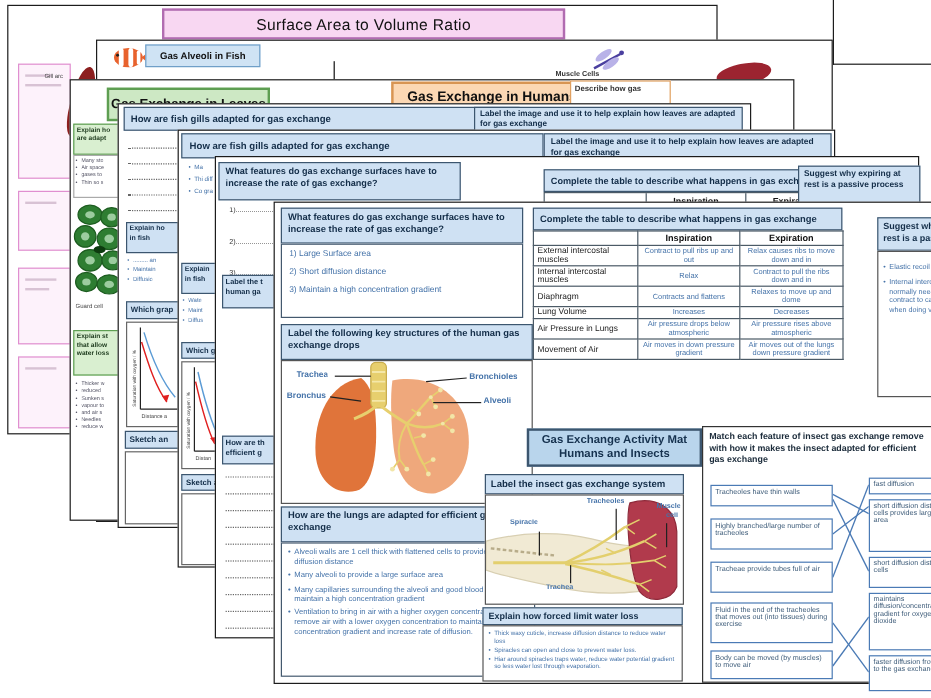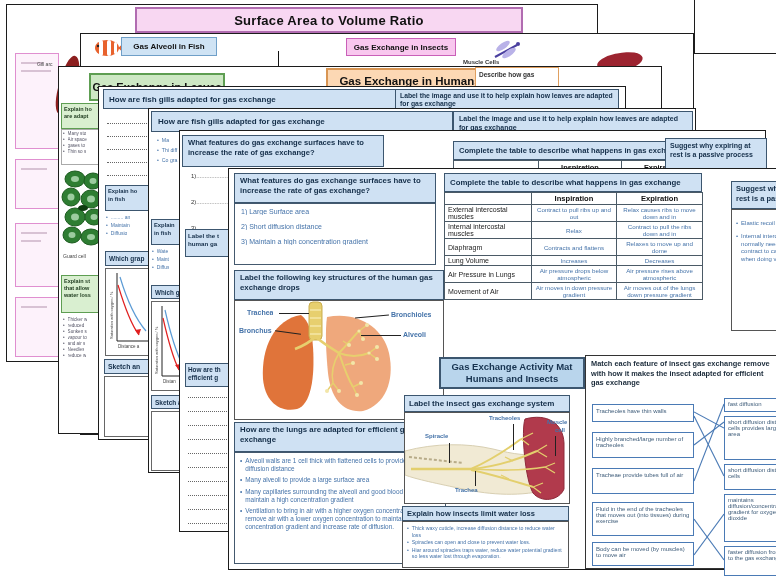--- a/index.html
+++ b/index.html
@@ -22,22 +22,22 @@
   .gx td,.gx th{border:1px solid #4b5a66;padding:1px 3px;vertical-align:middle;overflow:hidden}
   .gx th{font-size:7.6px;color:#111}
   .rl{font-size:7px;color:#222;text-align:left}
   .rc{font-size:6.2px;text-align:center}
   .lbl{font-weight:700}
 </style>
 </head>
 <body>
 
 <div class="s sheet" style="left:6px;top:4px;width:592px;height:358px;">
-  <div class="s" style="left:128px;top:2px;width:388px;height:26px;background:#f8d7f2;border:2px solid #b16cb1;
-              display:flex;align-items:center;justify-content:center;font-weight:700;font-size:13px;letter-spacing:.3px;">
+  <div class="s" style="left:128px;top:2px;width:336px;height:26px;background:#f8d7f2;border:2px solid #b16cb1;
+              display:flex;align-items:center;justify-content:center;font-weight:400;font-size:13px;letter-spacing:.3px;">
     <span>Surface Area to Volume Ratio</span>
   </div>
   <div class="s pk" style="left:8px;top:48px;width:44px;height:96px;">
     <div class="s" style="left:5px;top:8px;width:22px;height:2px;background:#d8c2d4;"></div>
     <div class="s" style="left:5px;top:16px;width:30px;height:2px;background:#d8c2d4;"></div>
   </div>
   <div class="s pk" style="left:8px;top:154px;width:44px;height:50px;">
     <div class="s" style="left:5px;top:8px;width:26px;height:2px;background:#d8c2d4;"></div>
   </div>
   <div class="s pk" style="left:8px;top:218px;width:44px;height:64px;">
@@ -60,24 +60,20 @@
     <rect x="6" y="4" width="4" height="16" rx="2" fill="#fff"></rect>
     <rect x="14" y="4" width="4" height="16" rx="2" fill="#fff"></rect>
     <rect x="21" y="6" width="3" height="12" rx="1.5" fill="#fff"></rect>
     <circle cx="5" cy="10" r="1.2" fill="#222"></circle>
   </svg>
   <div class="s nw" style="left:40px;top:3px;width:96px;height:19px;background:#cfe3f4;border:1.5px solid #6f9fc8;
               display:flex;align-items:center;justify-content:center;font-weight:700;font-size:8px;">
     <span>Gas Alveoli in Fish</span>
   </div>
   <div class="s ln" style="left:197px;top:17px;width:1px;height:46px;"></div>
-  <div class="s nw" style="left:265px;top:4px;width:110px;height:18px;background:#f8c7ee;border:1.5px solid #c95fb8;
-              display:flex;align-items:center;justify-content:center;font-weight:700;font-size:8px;">
-    <span>Gas Exchange in Insects</span>
-  </div>
   <svg class="s" style="left:408px;top:3px;" width="34" height="26" viewBox="0 0 34 26">
     <line x1="6" y1="20" x2="28" y2="8" stroke="#4a3f9f" stroke-width="2"></line>
     <ellipse cx="14" cy="9" rx="8" ry="3" fill="#b9b2e8" transform="rotate(-35 14 9)"></ellipse>
     <ellipse cx="20" cy="16" rx="8" ry="3" fill="#b9b2e8" transform="rotate(-35 20 16)"></ellipse>
     <circle cx="29" cy="7" r="2" fill="#4a3f9f"></circle>
   </svg>
   <div class="s nw" style="left:382px;top:25px;width:56px;font-size:6px;font-weight:700;color:#333;">Muscle Cells</div>
   <div class="s" style="left:516px;top:19px;width:46px;height:18px;background:#9c2430;border-radius:50% 60% 55% 45%;transform:rotate(-12deg);"></div>
 </div>
 
@@ -508,21 +504,21 @@
     <div class="s nw bl lbl" style="left:142px;top:6px;font-size:6px;">Muscle</div>
     <div class="s nw bl lbl" style="left:150px;top:14px;font-size:6px;">cell</div>
     <div class="s" style="left:150px;top:23px;width:1px;height:20px;background:#222;"></div>
     <div class="s nw bl lbl" style="left:20px;top:20px;font-size:6px;">Spiracle</div>
     <div class="s" style="left:44px;top:30px;width:1px;height:20px;background:#222;"></div>
     <div class="s nw bl lbl" style="left:50px;top:74px;font-size:6px;">Trachea</div>
     <div class="s" style="left:70px;top:58px;width:1px;height:15px;background:#222;"></div>
   </div>
 
   <div class="s hb nw" style="left:173px;top:337px;width:167px;height:15px;font-size:7.5px;display:flex;align-items:center;padding:0 4px;border-width:1.5px;">
-    <span>Explain how insects limit water loss</span>
+    <span>Explain how forced limit water loss</span>
   </div>
   <div class="s wb bl clip" style="left:173px;top:352px;width:167px;height:47px;font-size:5.2px;padding:3px 4px;line-height:1.25;border-color:#555;">
 
   <div class="bu" style="margin-bottom:1px;">
         <span class="d">•</span>
         <span>Thick waxy cuticle, increase diffusion distance to reduce water loss</span>
       </div>
       <div class="bu" style="margin-bottom:1px;">
         <span class="d">•</span>
         <span>Spiracles can open and close to prevent water loss.</span>

